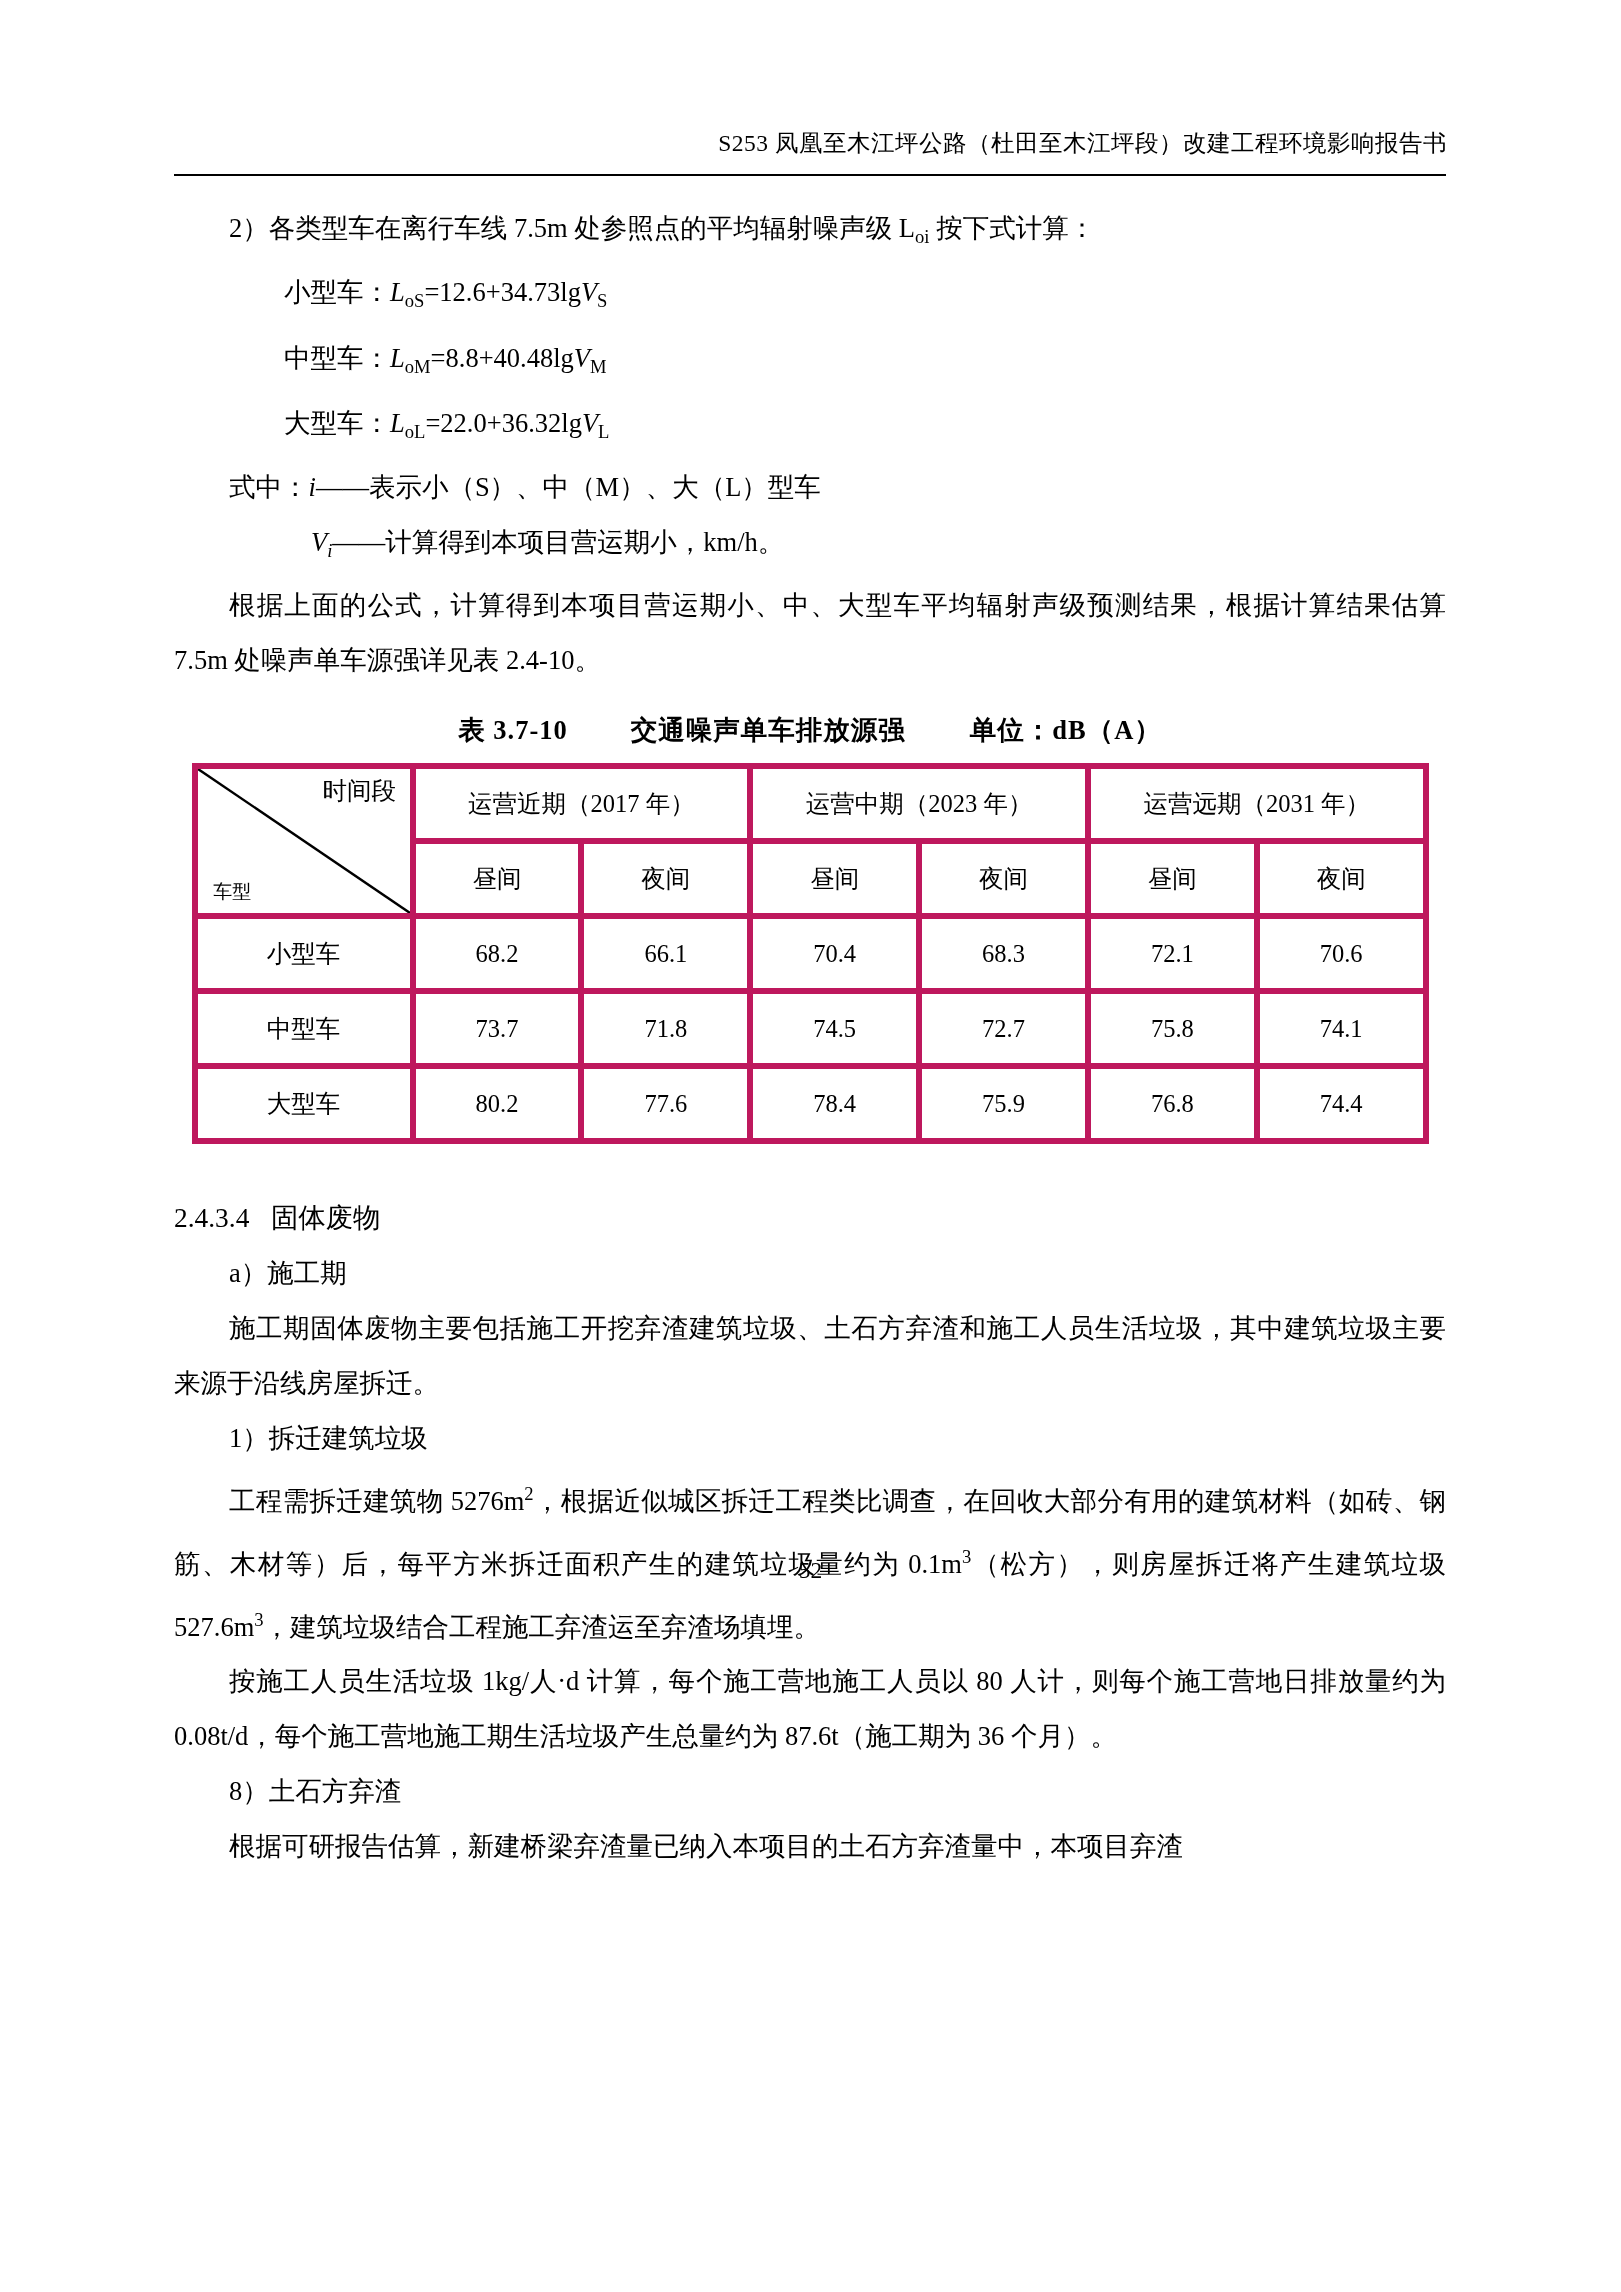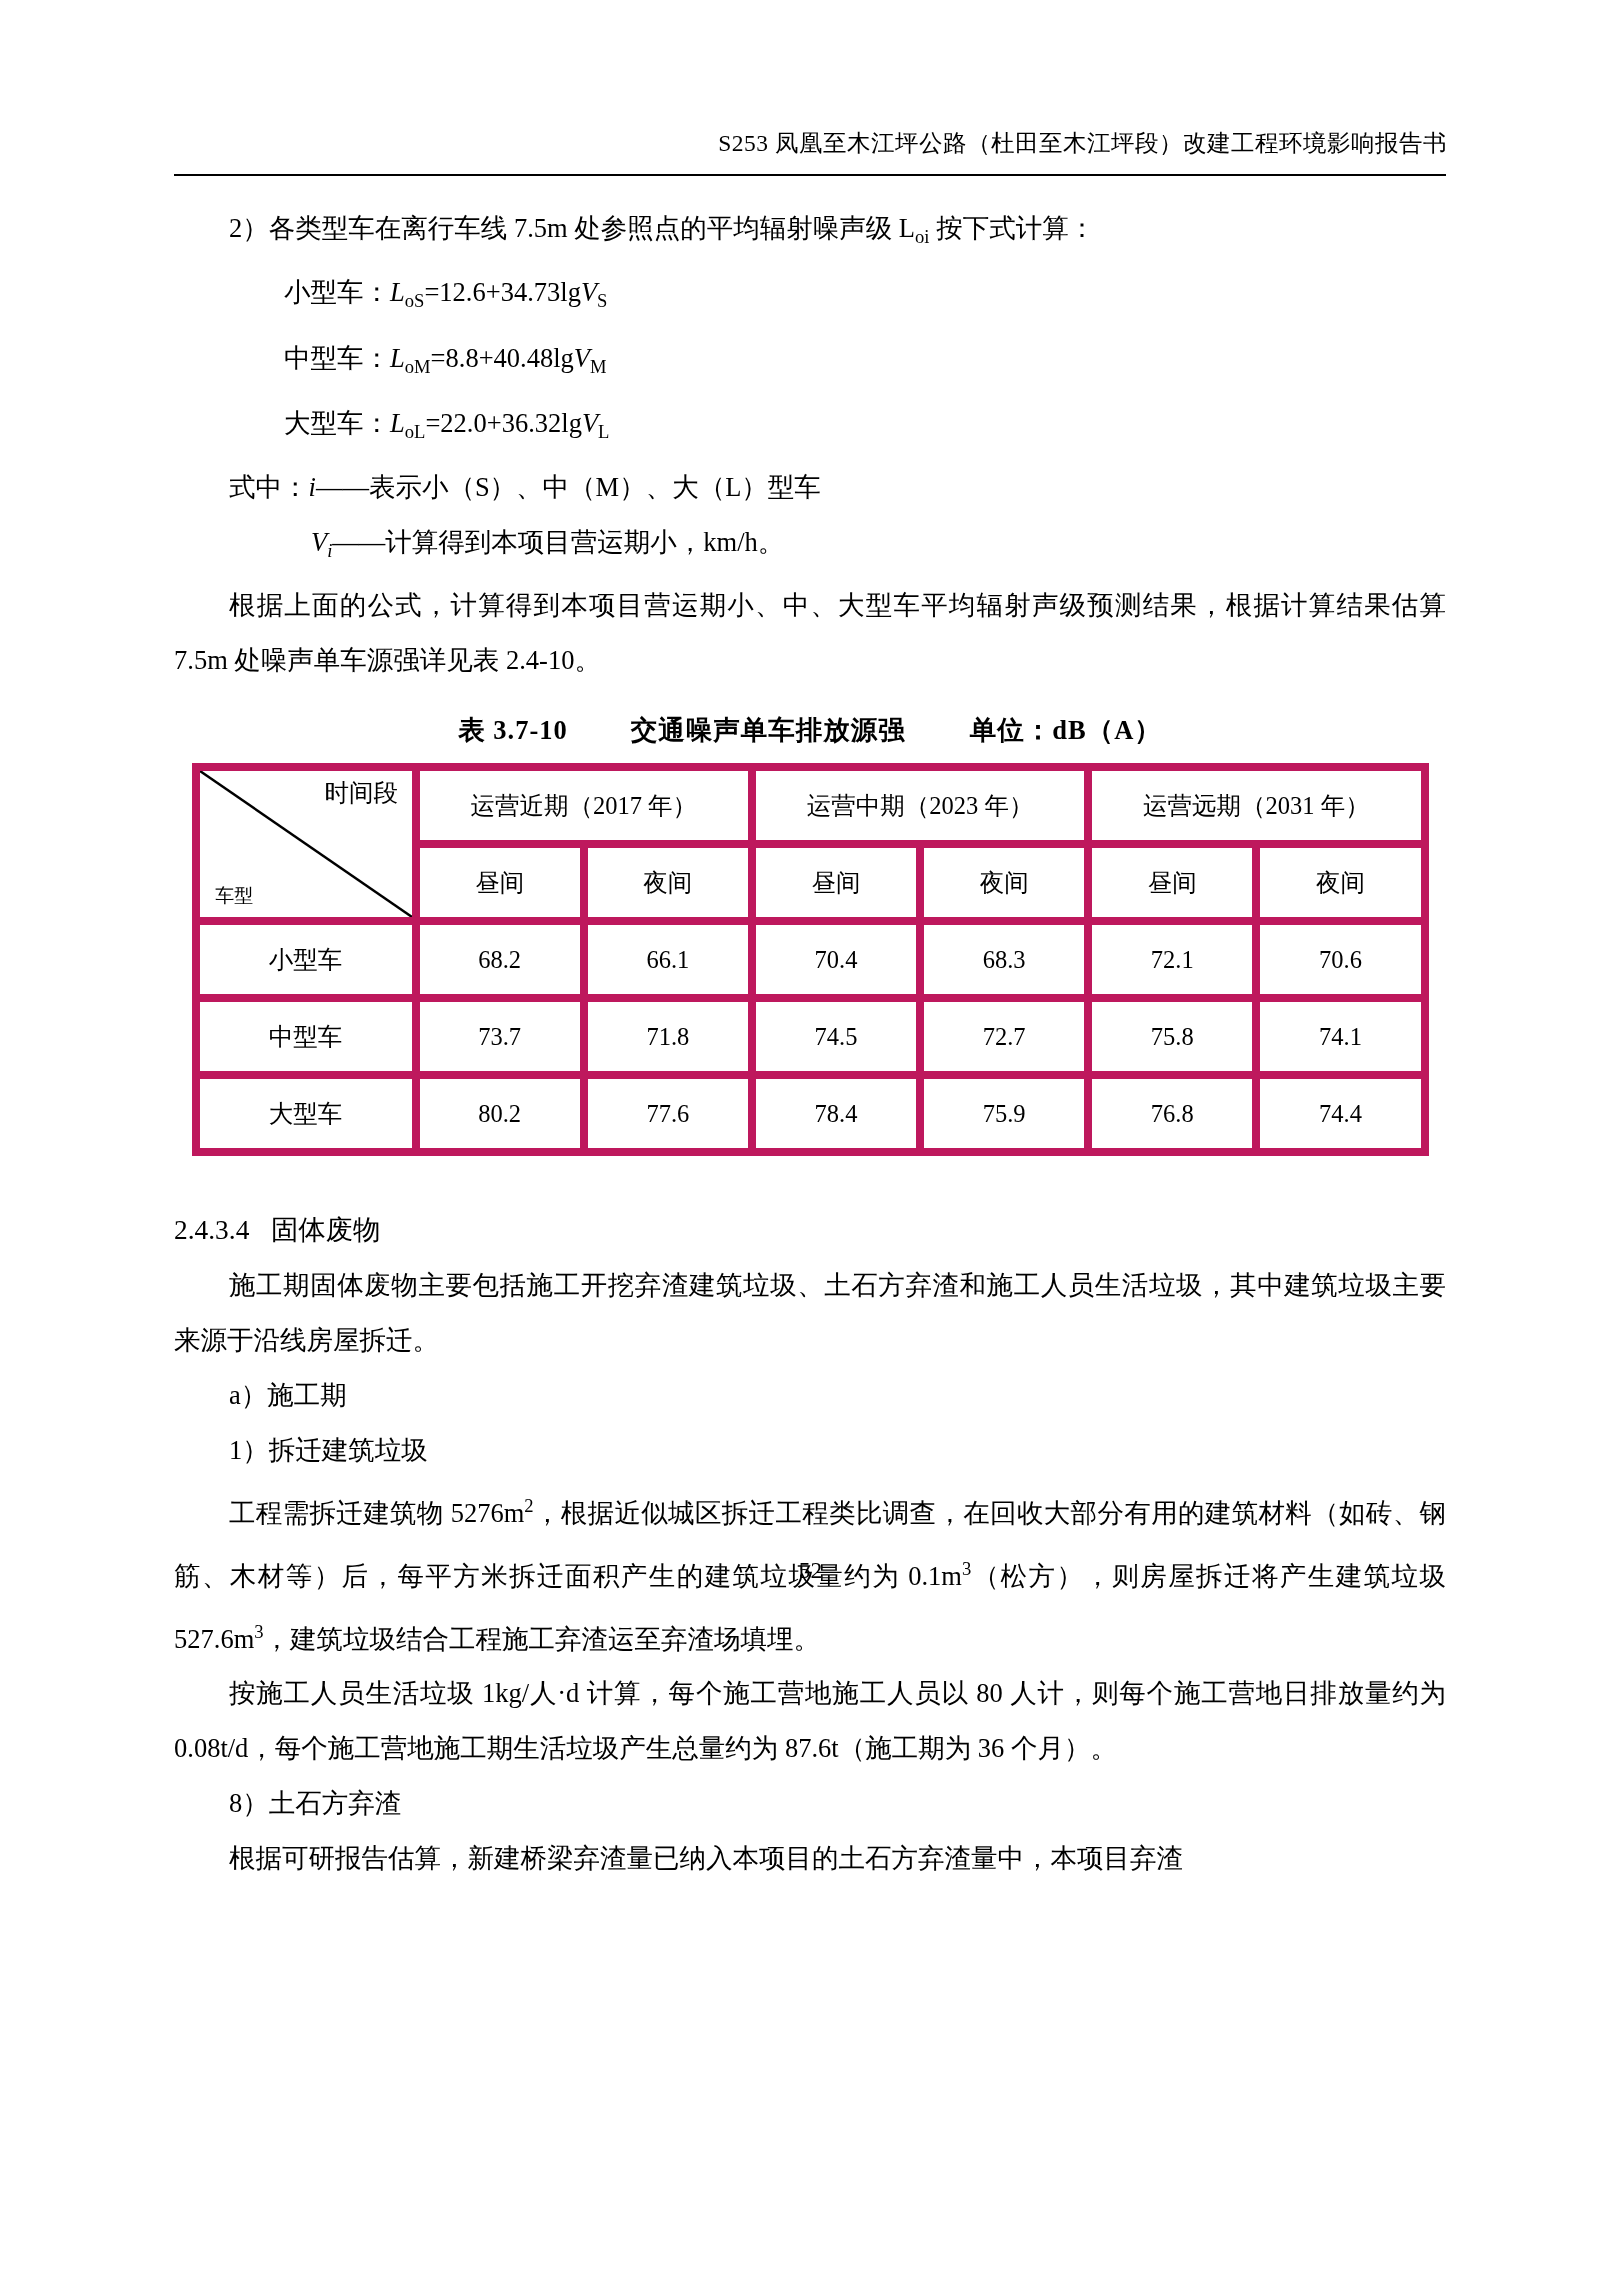--- a/index.html
+++ b/index.html
@@ -79,21 +79,21 @@
   .cap-title { display: inline-block; margin-left: 63px; }
   .cap-unit { display: inline-block; margin-left: 64px; }
   table.data {
     border-collapse: collapse;
     width: 1237px;
     margin-top: 7.8px;
     margin-left: 17.6px;
     font-size: 24.5px;
   }
   table.data td, table.data th {
-    border: 8px solid #be185d;
+    border: 6px solid #be185d;
     text-align: center;
     font-weight: normal;
     padding: 8px;
     height: 53px;
     line-height: 53px;
   }
   .corner-cell {
     position: relative;
     width: 196px;
     height: 110px;
@@ -223,23 +223,23 @@
           <td>76.8</td>
           <td>74.4</td>
         </tr>
       </tbody>
     </table>
 
     <p class="sect-head">
       <span class="num">2.4.3.4</span><span class="ttl">固体废物</span>
     </p>
 
+    <p class="indent1">a）施工期</p>
+
     <p class="indent1">施工期固体废物主要包括施工开挖弃渣建筑垃圾、土石方弃渣和施工人员生活垃圾，其中建筑垃圾主要来源于沿线房屋拆迁。</p>
-
-    <p class="indent1">a）施工期</p>
 
     <p class="indent1">1）拆迁建筑垃圾</p>
 
     <p class="indent1"><span>工程需拆迁建筑物 5276m</span><span class="sup">2</span><span>，根据近似城区拆迁工程类比调查，在回收大部分有用的建筑材料（如砖、钢筋、木材等）后，每平方米拆迁面积产生的建筑垃圾量约为 0.1m</span><span class="sup">3</span><span>（松方），则房屋拆迁将产生建筑垃圾 527.6m</span><span class="sup">3</span><span>，建筑垃圾结合工程施工弃渣运至弃渣场填埋。</span></p>
 
 
     <p class="indent1">按施工人员生活垃圾 1kg/人·d 计算，每个施工营地施工人员以 80 人计，则每个施工营地日排放量约为 0.08t/d，每个施工营地施工期生活垃圾产生总量约为 87.6t（施工期为 36 个月）。</p>
 
     <p class="indent1">8）土石方弃渣</p>
 

